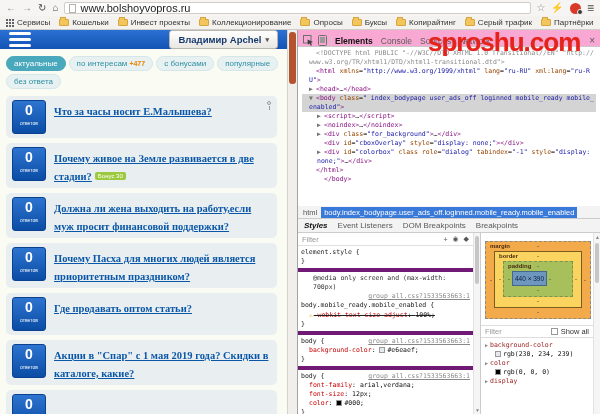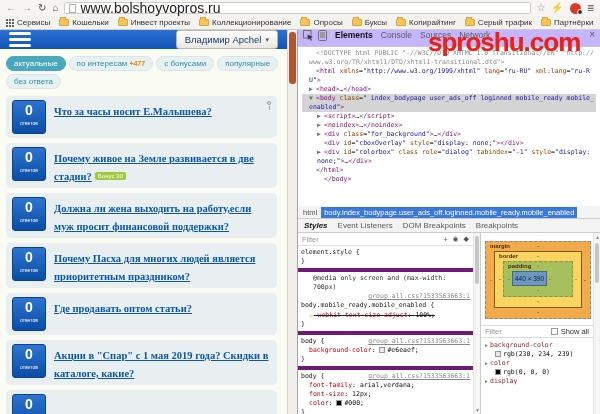--- a/index.html
+++ b/index.html
@@ -10,21 +10,21 @@
 
   
   .chrome { height:30px; background:#f6f5f3; }
   .nav-row { height:16px; display:flex; align-items:center; gap:6px; padding:0 6px; }
   .navic { font-size:10px; color:#8a8a8a; line-height:10px; cursor:default; }
   .navic.dark { color:#4a4a4a; }
   .navic.menu { font-size:12px; font-weight:bold; }
   .urlbox { flex:1; height:12px; background:#fff; border:1px solid #cfcdc8; border-radius:2px;
             display:flex; align-items:center; gap:4px; padding:0 4px; }
   .pageic { width:7px; height:9px; border:1px solid #b5b3ae; background:#fdfdfd; }
-  .urltext { font-size:14px; color:#222; line-height:9px; }
+  .urltext { font-size:11px; color:#222; line-height:9px; }
   .extbadge { position:relative; width:11px; height:11px; background:#d93a28; border-radius:50%; display:inline-block; }
   .extbadge-inner { position:absolute; right:-2px; bottom:-1px; width:6px; height:6px; background:#3a3a3a; border-radius:50%; border:1px solid #f6f5f3; }
   .bm-row { height:14px; display:flex; align-items:center; gap:9px; padding:0 6px; background:#f3f2ef; border-bottom:1px solid #cfcdc8; overflow:hidden; }
   .bm-item { display:flex; align-items:center; gap:3px; flex:none; }
   .bm-label { font-size:8px; color:#333; white-space:nowrap; }
   .bm-folder { width:10px; height:7px; background:#f3c65c; border:1px solid #d8a43c; border-radius:1px; position:relative; flex:none; }
   .bm-folder::before { content:""; position:absolute; top:-3px; left:0; width:4px; height:2px; background:#f3c65c; border:1px solid #d8a43c; border-bottom:none; }
   .bm-grid { width:8px; height:8px; flex:none;
              background:
                linear-gradient(#5f6368,#5f6368) 0 0/2px 2px no-repeat,
@@ -39,21 +39,21 @@
 
   
   .main { display:flex; height:384px; }
 
   
   .site { width:287px; background:#fafbf2; display:flex; flex-direction:column; overflow:hidden; }
   .site-header { height:40px; background:linear-gradient(#2b71d3,#1253b5); display:flex; align-items:center; padding:0 9px; }
   .burger { width:22px; display:flex; flex-direction:column; gap:3px; cursor:pointer; }
   .burger i { display:block; height:3px; background:#fff; border-radius:2px; }
   .user-btn { margin-left:auto; background:linear-gradient(#ffffff,#e9e7e1); border:1px solid #b9b7b0;
-              border-radius:3px; padding:3px 8px; font-size:9.5px; font-weight:normal; color:#173a6e;
+              border-radius:3px; padding:3px 8px; font-size:9.5px; font-weight:bold; color:#173a6e;
               display:flex; align-items:center; gap:4px; }
   .caret { font-size:7px; color:#555; }
   .header-strip { height:7px; background:#0d2d6b; }
 
   .pills { display:flex; flex-wrap:wrap; gap:3px; padding:7px 6px 3px; }
   .pill { font-size:8px; color:#2f8fa3; background:#e7f1f2; border:1px solid #d6e6e8; border-radius:9px;
           padding:2px 7px; white-space:nowrap; display:flex; gap:2px; align-items:center; }
   .pill.active { background:#49a8bb; border-color:#49a8bb; color:#fff; }
   .badge-orange { color:#f08300; font-weight:bold; font-size:7px; }
 
@@ -68,22 +68,22 @@
   .bonus { background:#9dc93e; color:#fff; font-size:6px; padding:1px 3px; border-radius:2px; margin-left:3px;
            display:inline-block; vertical-align:2px; text-decoration:none; }
   .q-pin { position:absolute; top:5px; right:6px; width:4px; height:4px; border:1px solid #9a9a9a; border-radius:50%; }
   .q-pin::after { content:""; position:absolute; left:1px; top:4px; width:1px; height:4px; background:#9a9a9a; }
 
   .site-scroll { width:10px; background:#f0efeb; border-left:1px solid #d6d3cd; position:relative; flex:none; }
   .site-thumb { position:absolute; top:2px; left:1px; width:7px; height:52px; background:#b5532f; border-radius:3px; }
 
   
   .devtools { flex:1; border-left:1px solid #a3a3a3; background:#fff; display:flex; flex-direction:column; overflow:hidden; }
-  .dt-toolbar { height:17px; flex:none; background:#c4b5fd; border-bottom:1px solid #c9c9c9;
-                display:flex; align-items:flex-start; gap:3px; padding:0 5px; font-size:8.5px; }
+  .dt-toolbar { height:17px; flex:none; background:#f9a8d4; border-bottom:1px solid #c9c9c9;
+                display:flex; align-items:flex-end; gap:3px; padding:0 5px; font-size:8.5px; }
   .dt-ic { display:inline-flex; align-items:center; }
   .dt-sep { width:1px; height:11px; background:#ccc; }
   .dt-tab { color:#5a5a5a; cursor:default; white-space:nowrap; }
   .dt-tab.sel { color:#111; font-weight:bold; }
   .dt-close { margin-left:auto; color:#5a5a5a; font-size:10px; line-height:10px; }
 
   .dom { height:159px; flex:none; padding:2px 4px; font-family:"DejaVu Sans Mono", monospace;
          font-size:6.5px; line-height:9px; overflow:hidden; }
   .dom-line { white-space:pre-wrap; word-break:break-all; }
   .dom-line.sel { background:#d4d4d4; }

